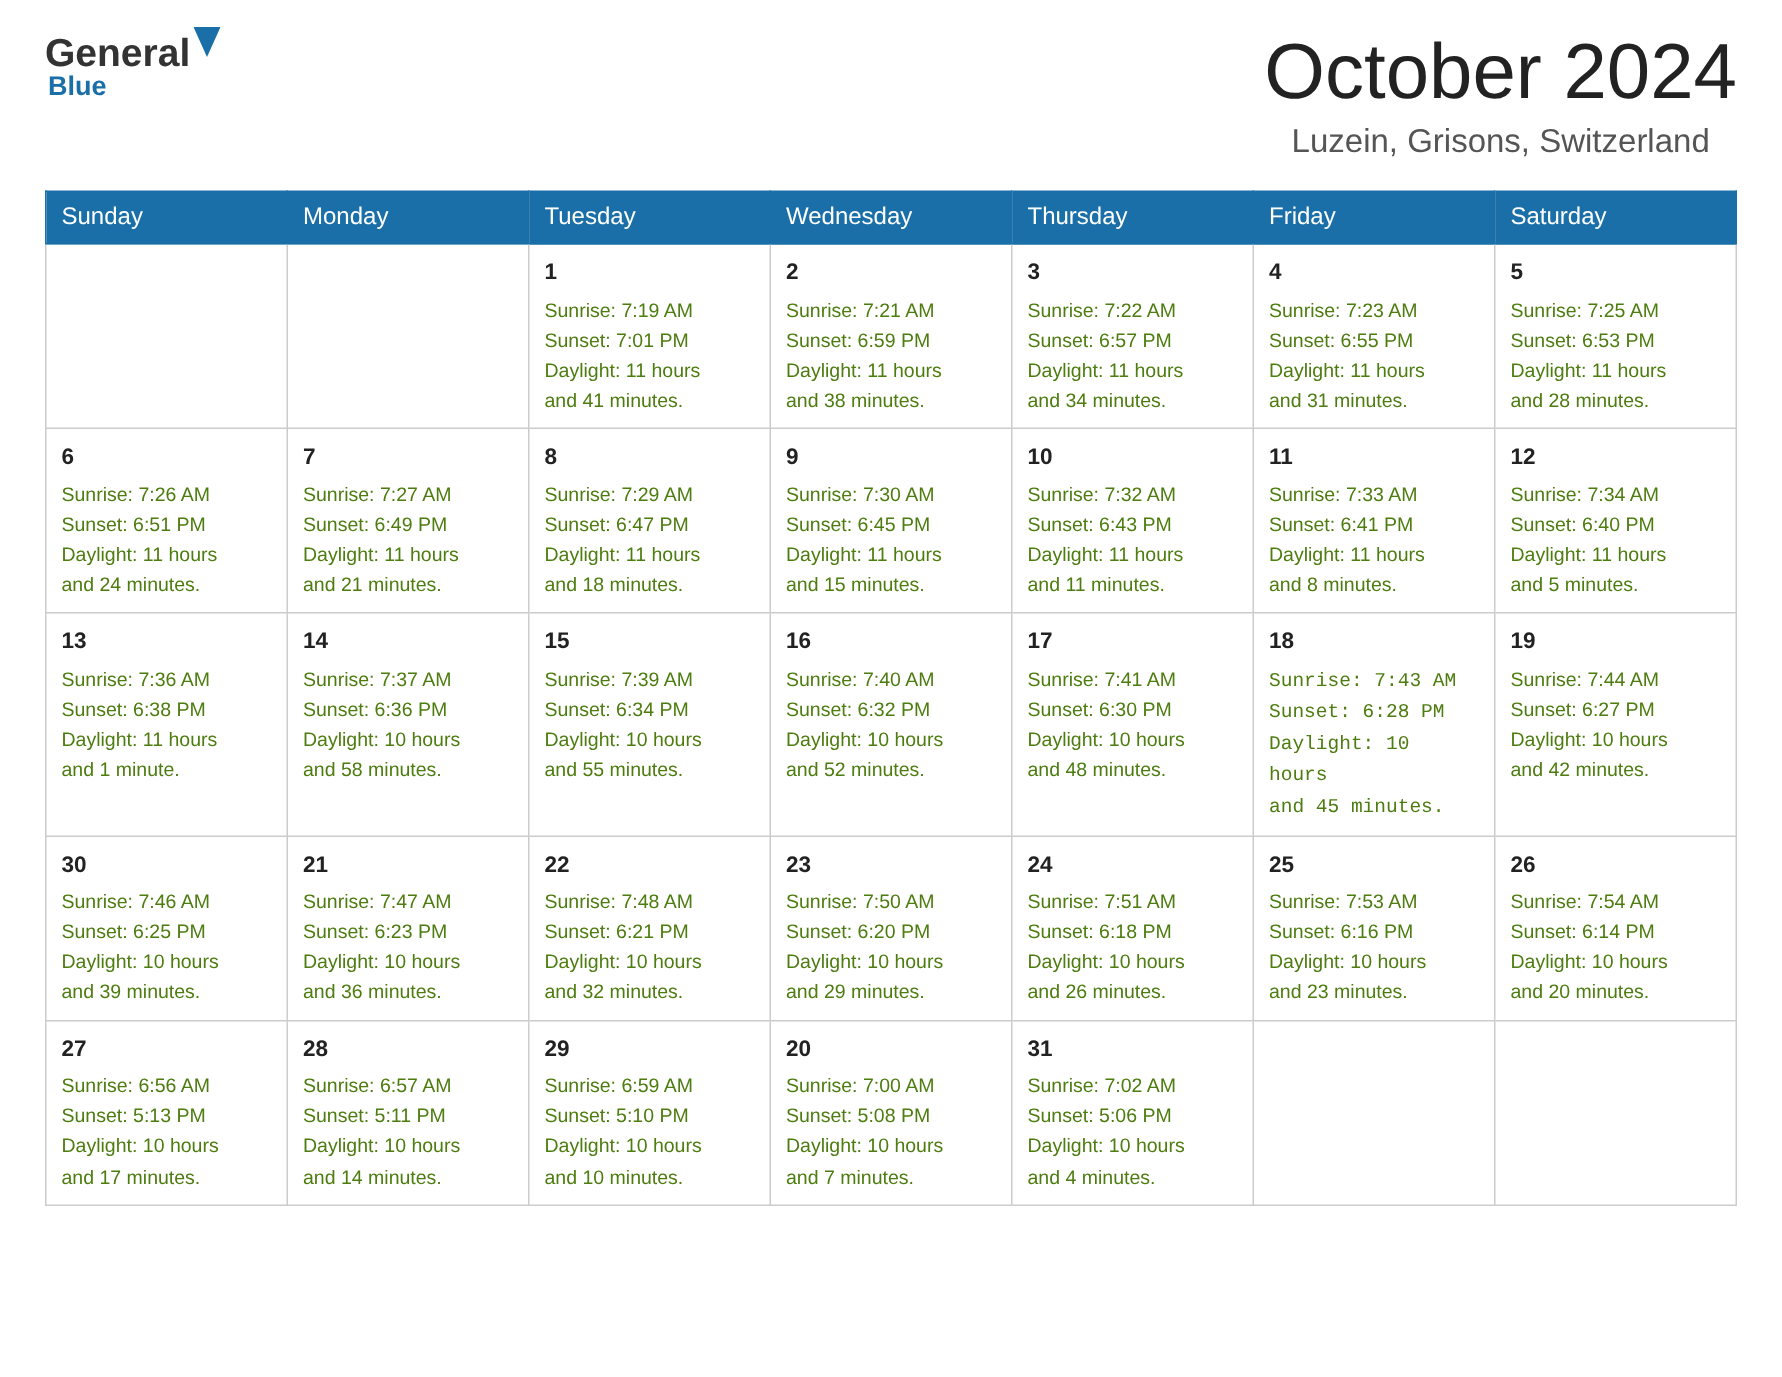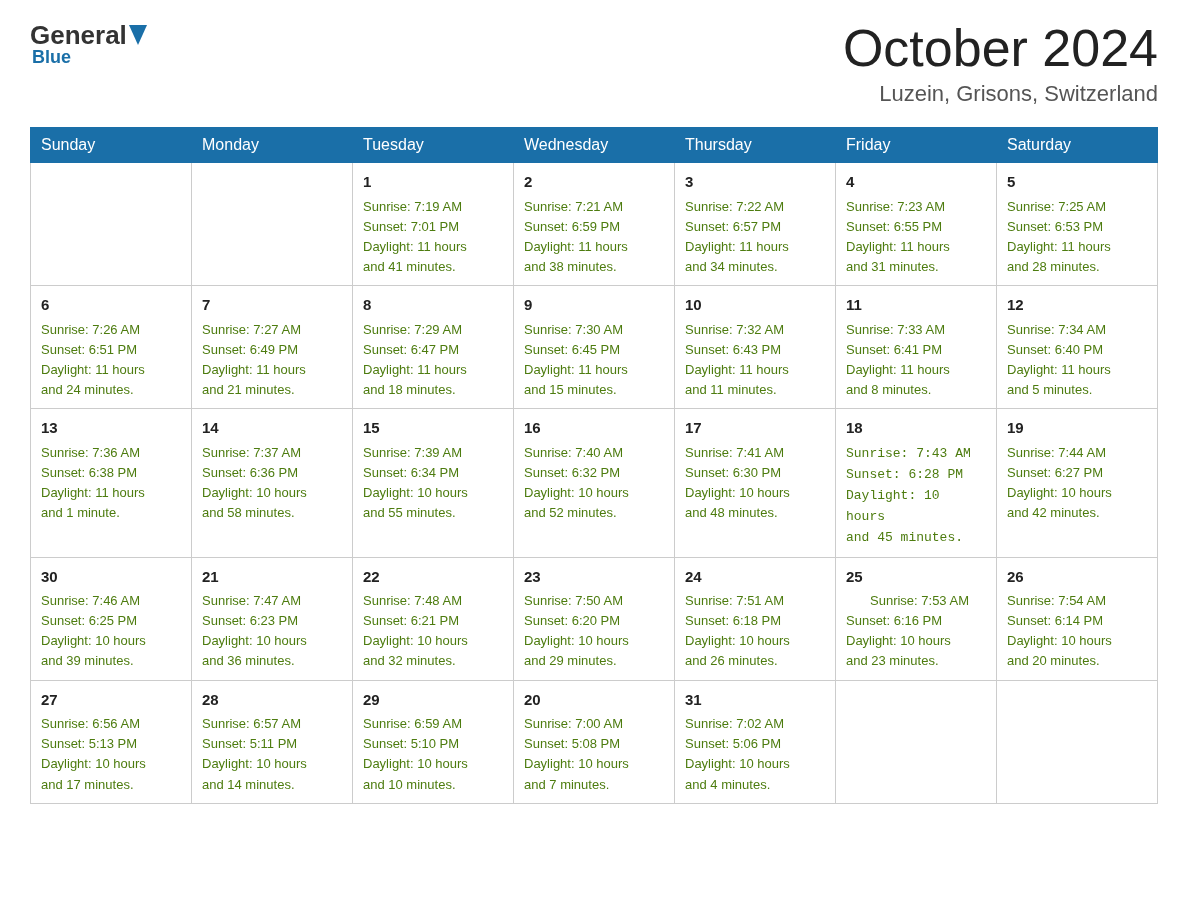--- a/index.html
+++ b/index.html
@@ -29,21 +29,21 @@
       align-items: center;
     }
     .logo-blue {
       font-size: 18px;
       font-weight: bold;
       color: #1a6fa8;
       margin-top: -4px;
       margin-left: 2px;
     }
     .title-block {
-      text-align: right;
+      text-align: center;
     }
     .month-title {
       font-size: 52px;
       font-weight: normal;
       color: #222;
       line-height: 1.1;
     }
     .location {
       font-size: 22px;
       color: #555;
@@ -83,21 +83,21 @@
     .day-info {
       font-size: 13px;
       color: #4d7c0f;
       line-height: 1.55;
     }
     .empty-cell {
       background: #fff;
     }
     .logo-wrapper {
       display: flex;
-      align-items: center;
+      align-items: flex-start;
       gap: 0;
     }
   </style>
 </head>
 <body>
 
 <div class="header">
   <div class="logo">
     <div class="logo-wrapper">
       <span class="logo-text-general">General</span>
@@ -224,21 +224,21 @@
 Daylight: 10 hours
 and 32 minutes.</span></td>
         <td><span class="day-number">23</span><span class="day-info" style="white-space: pre-line;">Sunrise: 7:50 AM
 Sunset: 6:20 PM
 Daylight: 10 hours
 and 29 minutes.</span></td>
         <td><span class="day-number">24</span><span class="day-info" style="white-space: pre-line;">Sunrise: 7:51 AM
 Sunset: 6:18 PM
 Daylight: 10 hours
 and 26 minutes.</span></td>
-        <td><span class="day-number">25</span><span class="day-info" style="white-space: pre-line; margin-left: 24px;">Sunrise: 7:53 AM
+        <td><span class="day-number">25</span><span class="day-info" style="white-space: pre-line;">Sunrise: 7:53 AM
 Sunset: 6:16 PM
 Daylight: 10 hours
 and 23 minutes.</span></td>
         <td><span class="day-number">26</span><span class="day-info" style="white-space: pre-line;">Sunrise: 7:54 AM
 Sunset: 6:14 PM
 Daylight: 10 hours
 and 20 minutes.</span></td>
       </tr>
       <tr>
         <td><span class="day-number">27</span><span class="day-info" style="white-space: pre-line;">Sunrise: 6:56 AM

